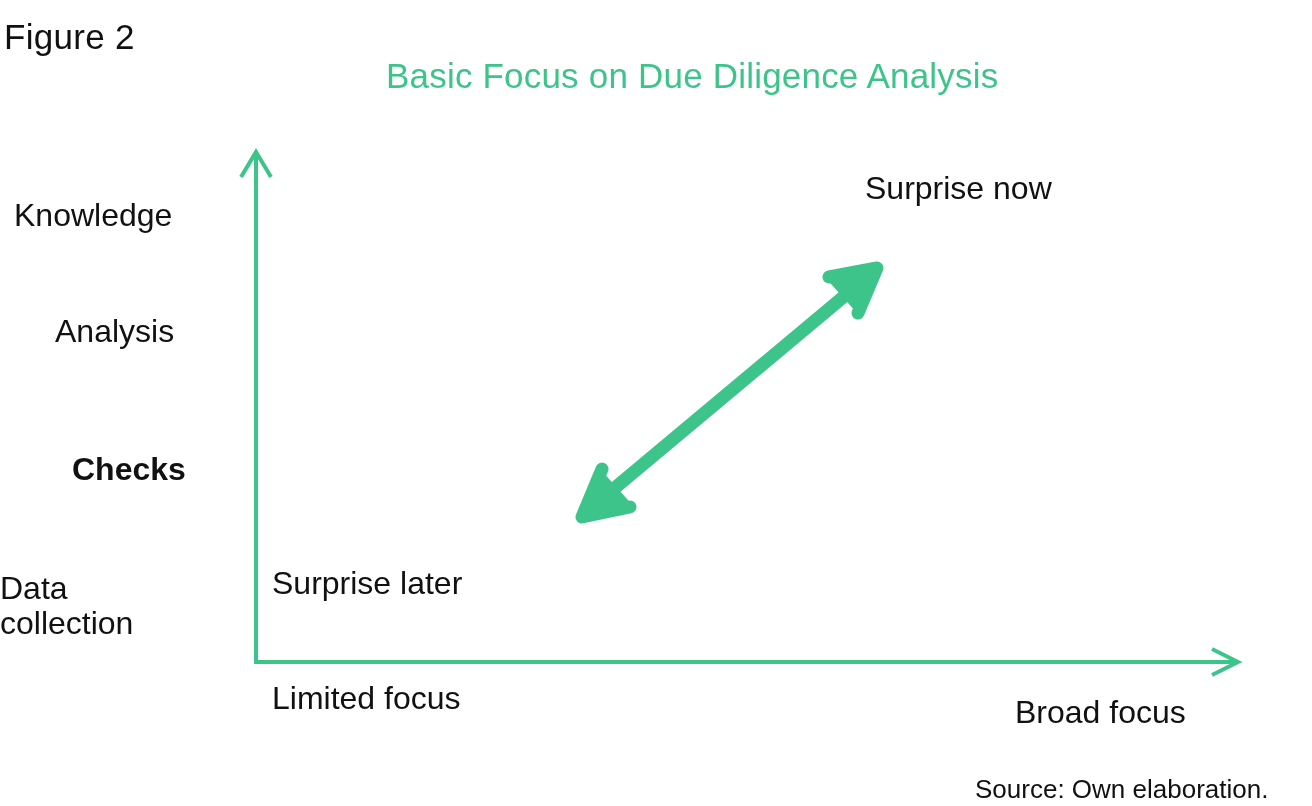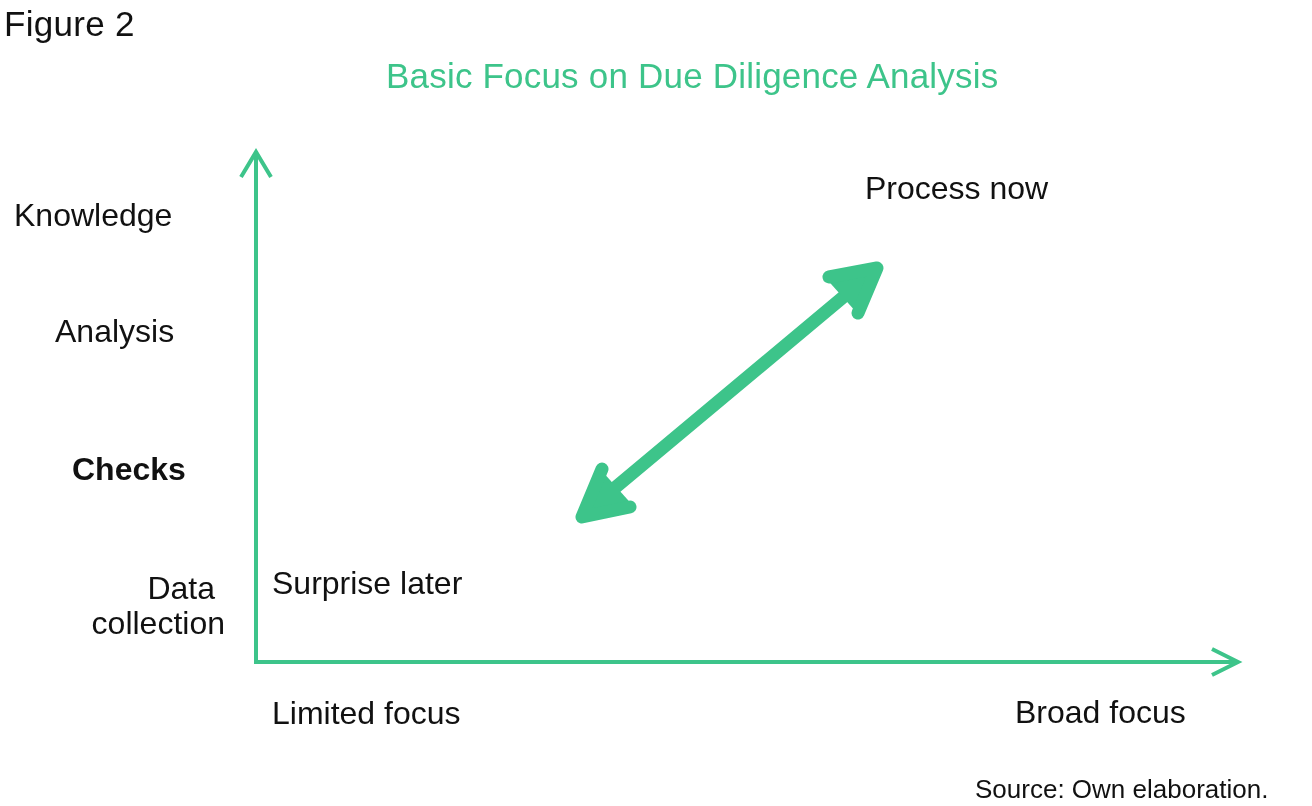--- a/index.html
+++ b/index.html
@@ -1,24 +1,24 @@
 <!DOCTYPE html>
 <html><head>
   <meta charset="utf-8">
   <style>
     html, body { margin: 0; padding: 0; background: #ffffff; }
     body { width: 1312px; height: 806px; position: relative; overflow: hidden;
            font-family: "Liberation Sans", "DejaVu Sans", sans-serif; color: #111111; }
     .abs { position: absolute; white-space: nowrap; }
-    .fig-label { left: 4px; top: 4px; font-size: 35px; font-weight: 500; line-height: 40px; letter-spacing: 0.3px; }
+    .fig-label { left: 4px; top: 17px; font-size: 35px; font-weight: 500; line-height: 40px; letter-spacing: 0.3px; }
     .title { left: 386px; top: 56px; font-size: 35px; line-height: 40px; color: #3dc48a; font-weight: 500; letter-spacing: 0.2px; }
     .lbl { font-size: 32px; line-height: 36px; }
     .source { font-size: 26px; line-height: 30px; }
     svg.canvas { position: absolute; left: 0; top: 0; }
-    .right { text-align: right; padding-left: 32px; }
+    .right { text-align: left; }
   </style>
 </head>
 <body>
 
 <div class="abs fig-label">Figure 2</div>
 <div class="abs title">Basic Focus on Due Diligence Analysis</div>
 
 <svg class="canvas" width="1312" height="806" viewBox="0 0 1312 806">
 
   <g>
@@ -39,19 +39,19 @@
     <polyline points="602,469 582,517 630,507" fill="none" stroke="#3dc48a" stroke-width="13" stroke-linecap="round" stroke-linejoin="round"></polyline>
   </g>
 </svg>
 
 <div class="abs lbl" style="left:14px; top:189px;margin-top:8px;">Knowledge</div>
 <div class="abs lbl" style="left:55px; top:313px;">Analysis</div>
 <div class="abs lbl" style="left:72px; top:451px;font-weight:bold;">Checks</div>
 <div class="abs lbl right" style="left:0px; width:183px; top:570px;">Data</div>
 <div class="abs lbl right" style="left:0px; width:193px; top:605px;">collection</div>
 
-<div class="abs lbl" style="left:865px; top:170px;">Process now</div>
+<div class="abs lbl" style="left:865px; top:170px;">Surprise now</div>
 <div class="abs lbl" style="left:272px; top:565px;">Surprise later</div>
 
-<div class="abs lbl" style="left:272px; top:695px;">Limited focus</div>
+<div class="abs lbl" style="left:272px; top:680px;">Limited focus</div>
 <div class="abs lbl" style="left:967px; top:694px;margin-left:48px;">Broad focus</div>
 
 <div class="abs source" style="left:975px; top:774px;text-align:right;">Source: Own elaboration.</div>
 
 </body></html>

